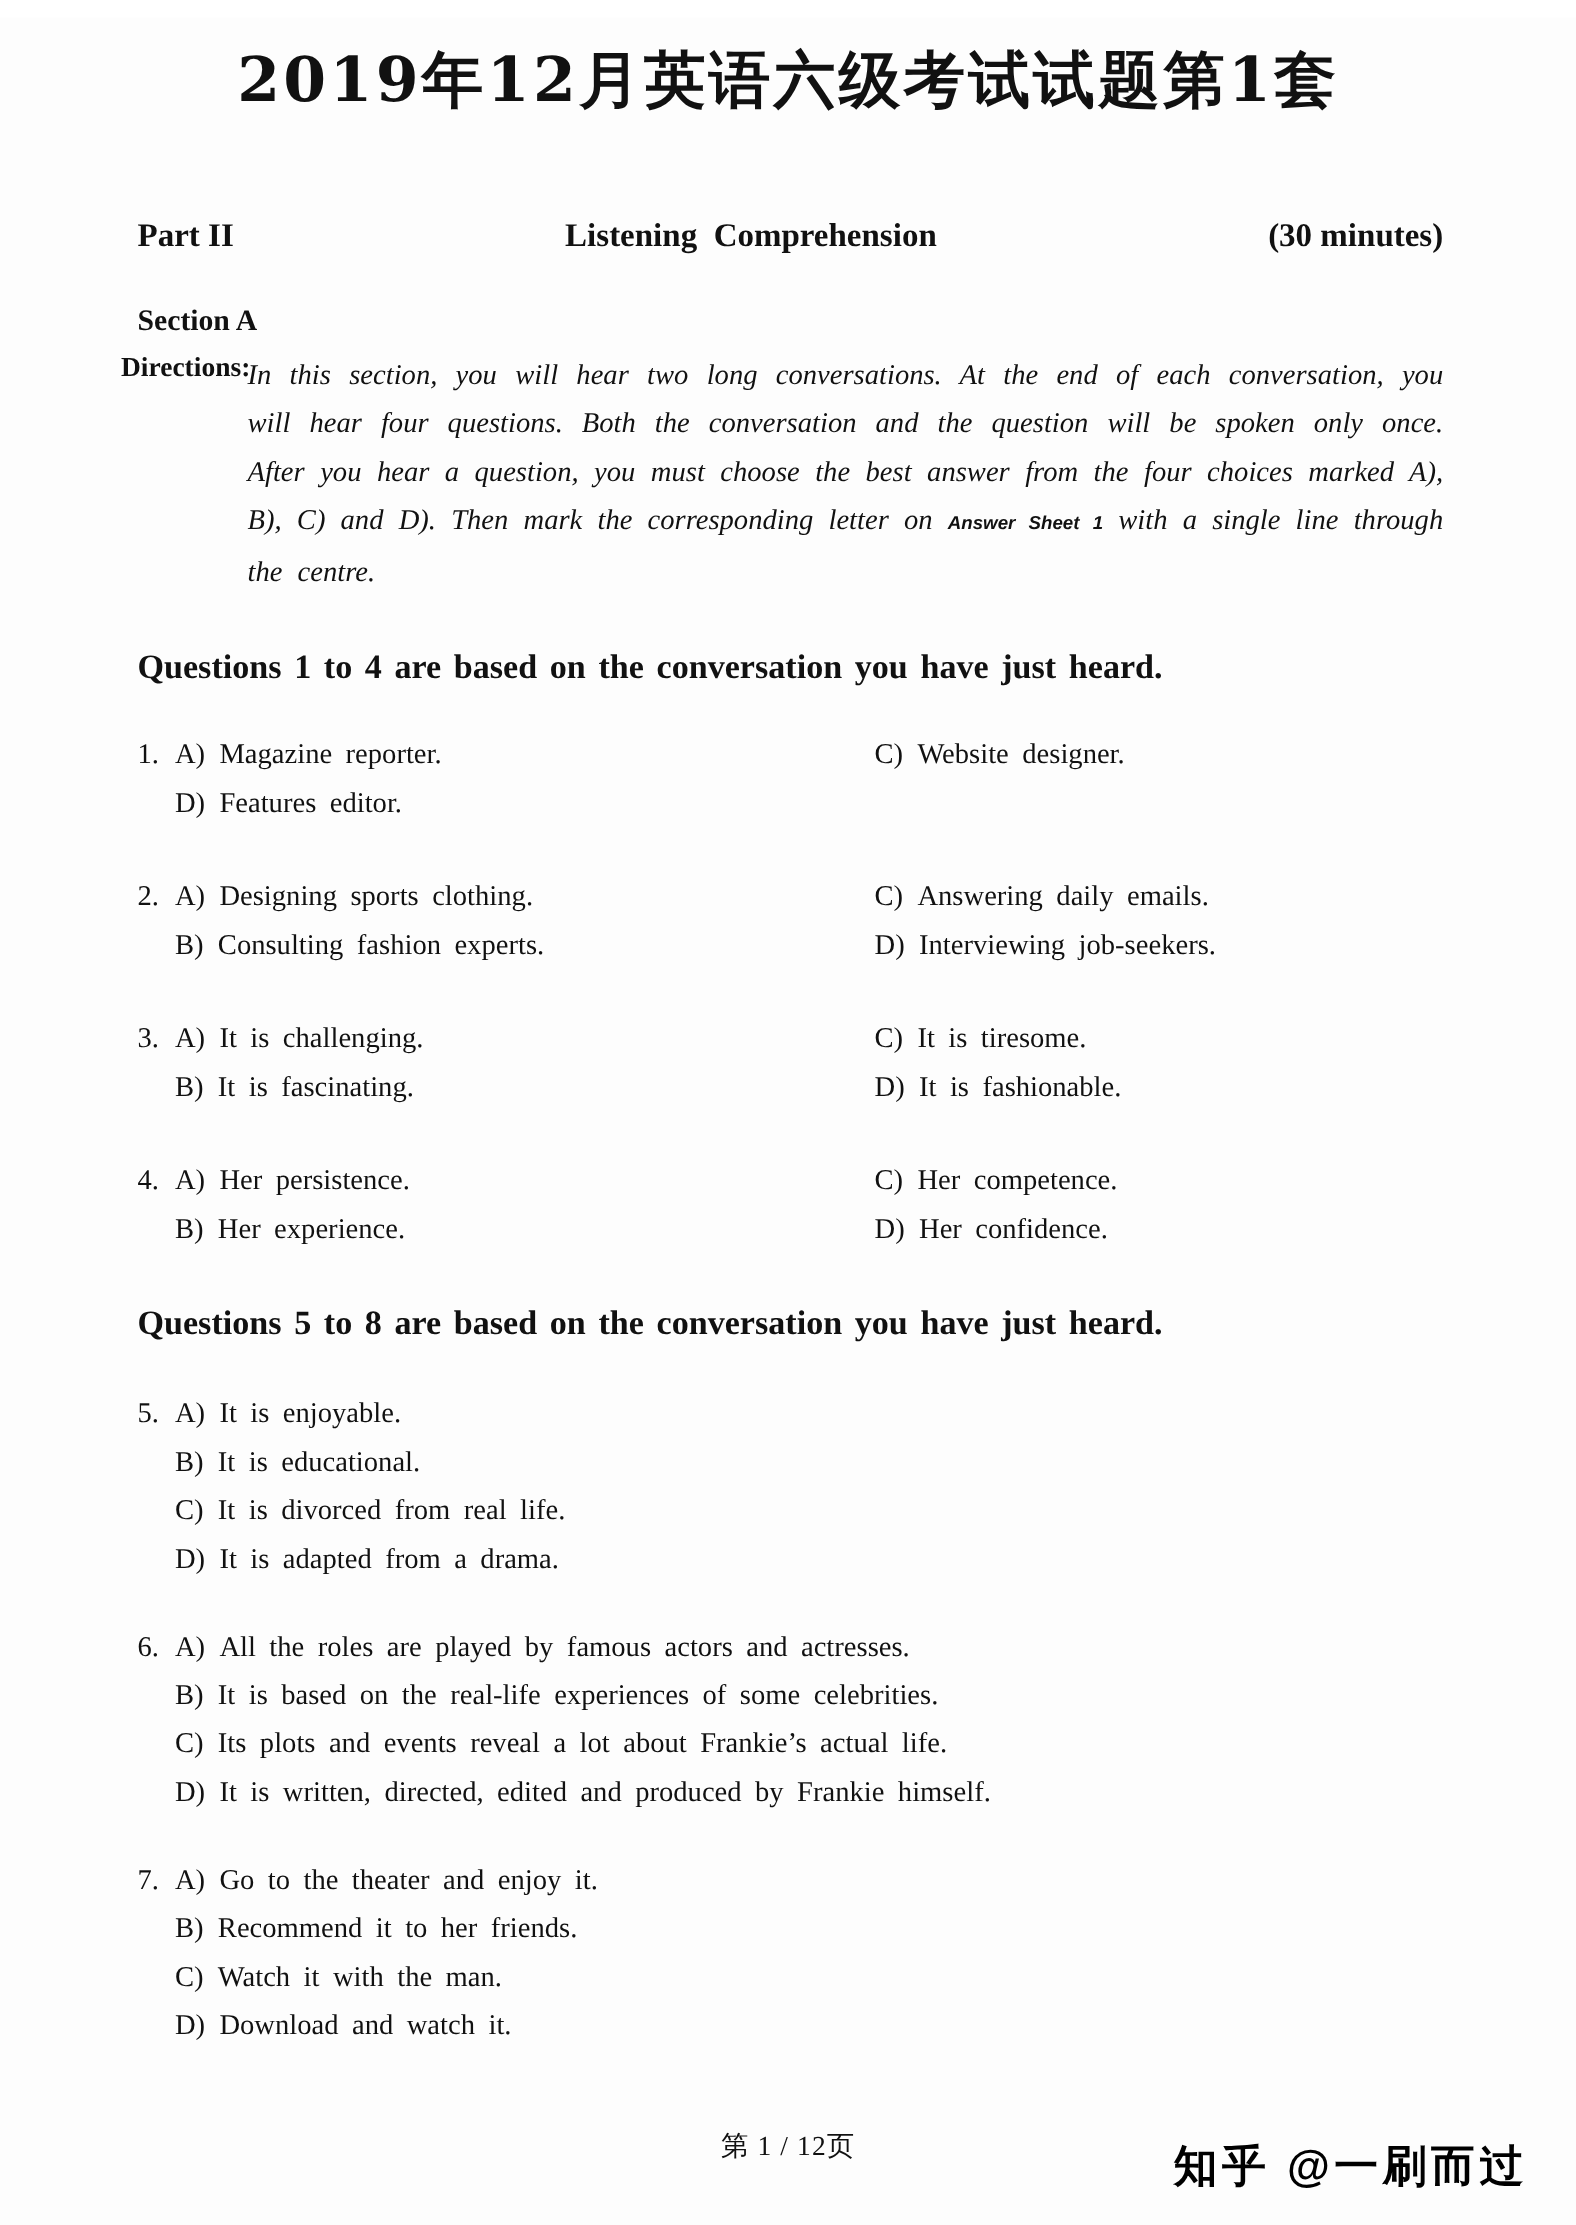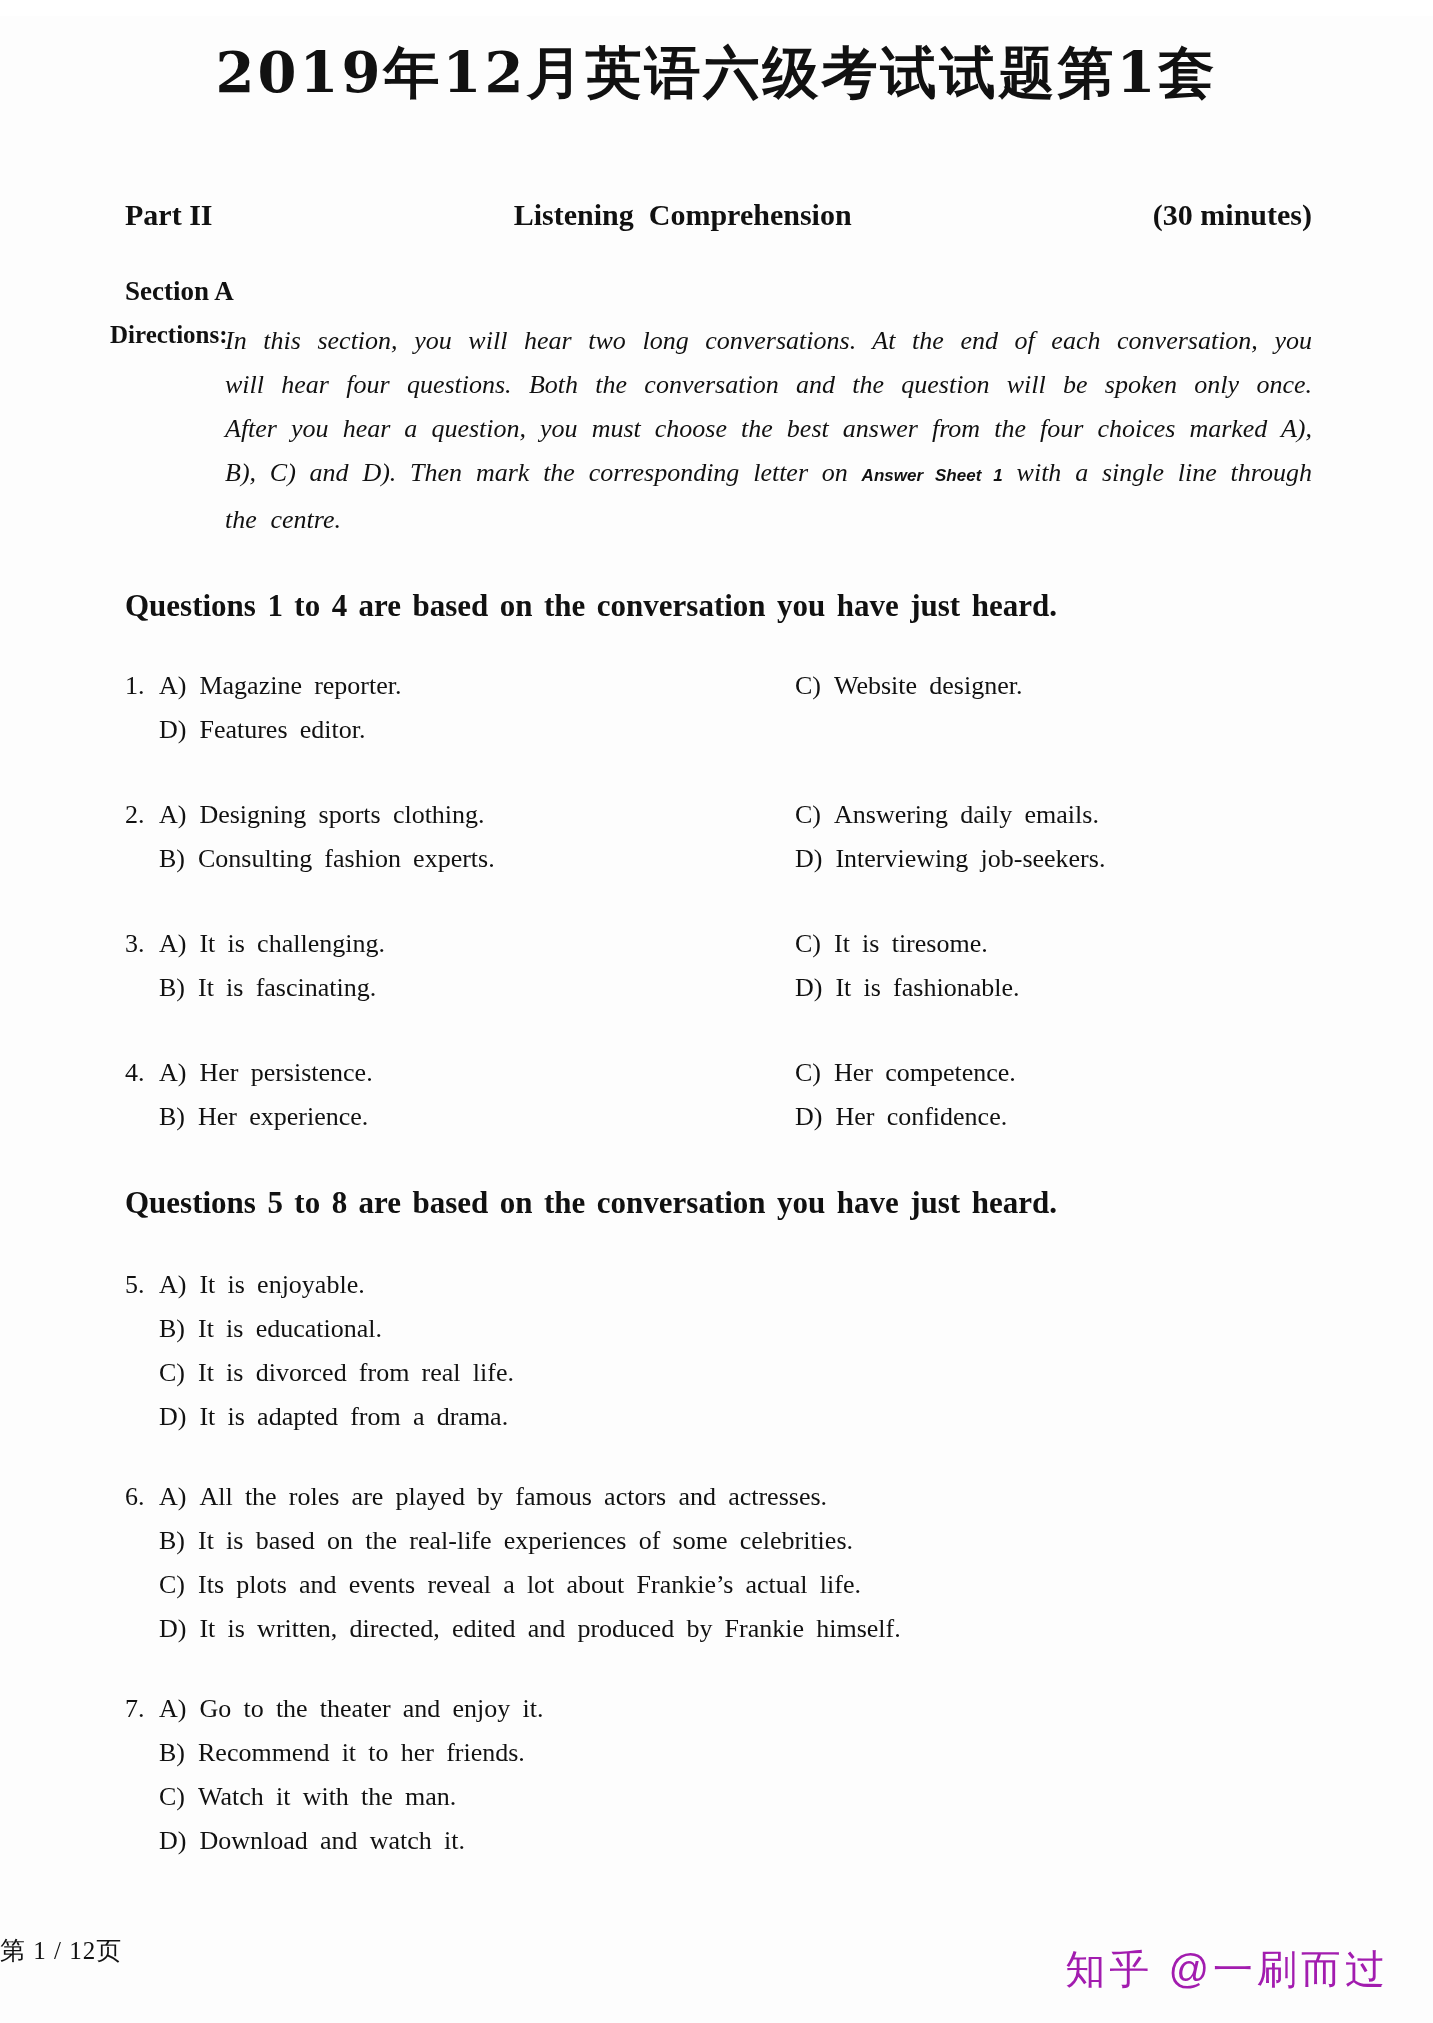--- a/index.html
+++ b/index.html
@@ -77,31 +77,32 @@
     grid-template-columns: 34px 636px 1fr;
     line-height: 44px;
   }
   .qrow.single { grid-template-columns: 34px 1fr; }
   .opt { white-space: nowrap; word-spacing: 0.22em; }
   .optlabel { display: inline-block; margin-right: 13px; }
   .footer-page {
     position: absolute;
     left: 0; right: 0;
     bottom: 60px;
+    text-align: center;
     font-size: 25px;
     letter-spacing: 1px;
   }
   .watermark {
     position: absolute;
     right: 44px;
     bottom: 30px;
     font-size: 40px;
-    font-weight: normal;
+    font-weight: bold;
     letter-spacing: 4px;
-    color: #a21caf;
+    color: #000000;
     font-family: "Liberation Sans", sans-serif;
     white-space: nowrap;
   }
 </style>
 </head>
 <body>
 
 <div class="page">
 
   <div class="title">2019年12月英语六级考试试题第1套</div>

